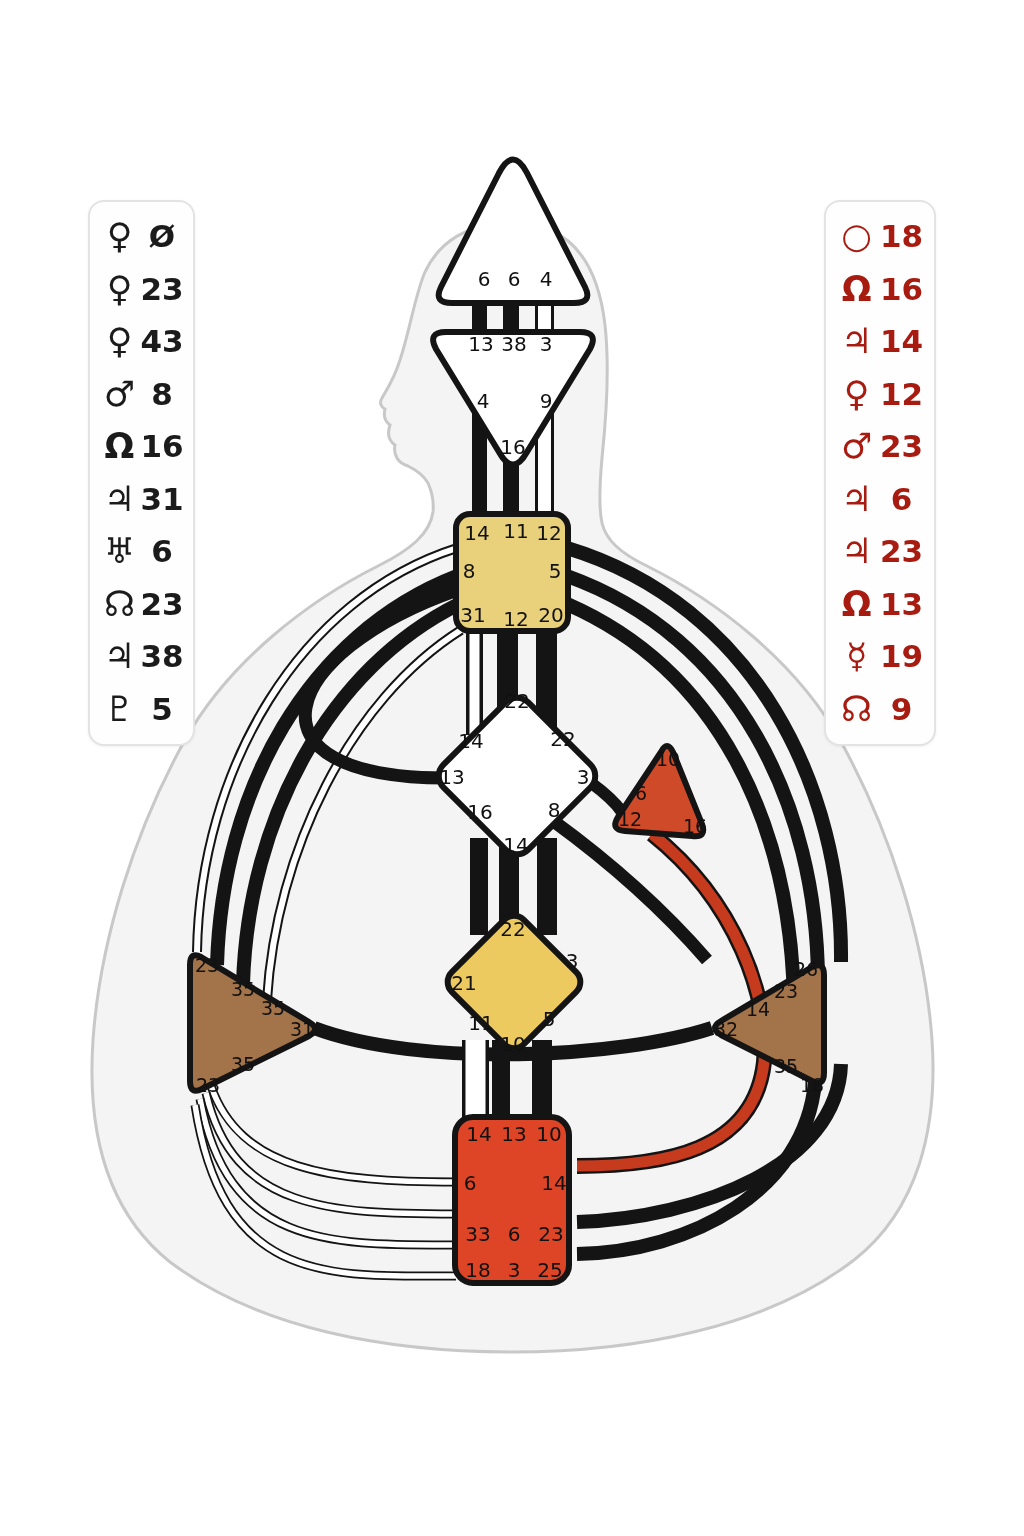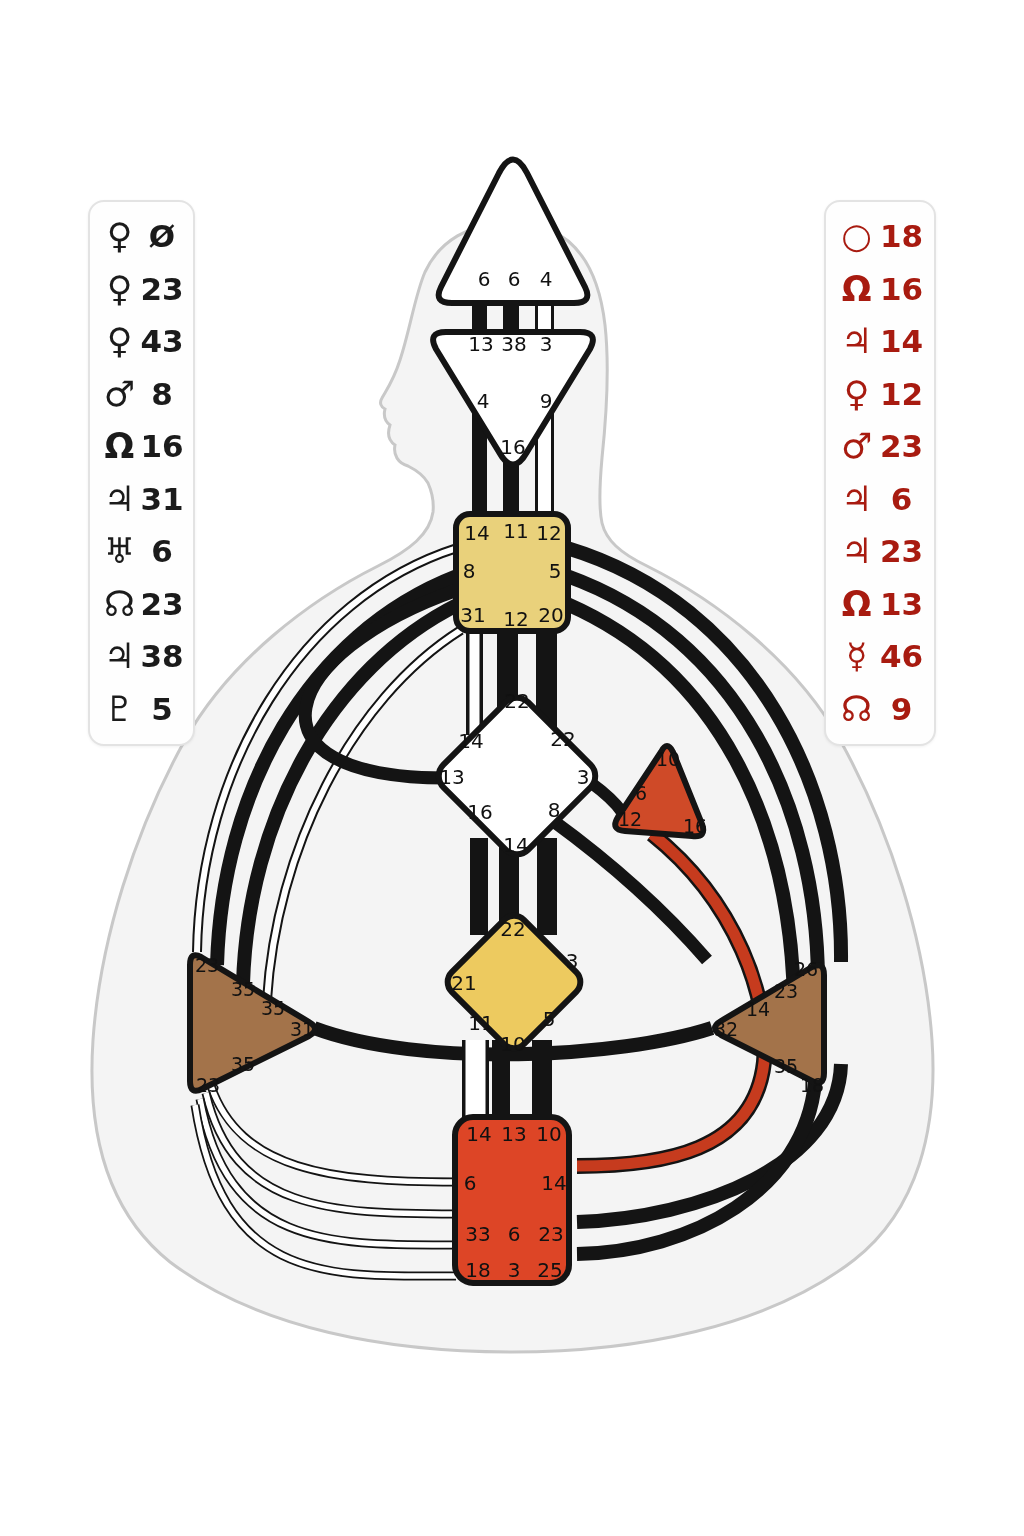--- a/index.html
+++ b/index.html
@@ -245,21 +245,21 @@
     <div class="prow">
       <span class="glyph">♃</span>
       <span class="val">23</span>
     </div>
     <div class="prow">
       <span class="glyph">Ω</span>
       <span class="val">13</span>
     </div>
     <div class="prow">
       <span class="glyph">☿</span>
-      <span class="val">46</span>
+      <span class="val">19</span>
     </div>
     <div class="prow">
       <span class="glyph">☊</span>
       <span class="val">9</span>
     </div>
   </div>
 
 </div>
 
 </body></html>

